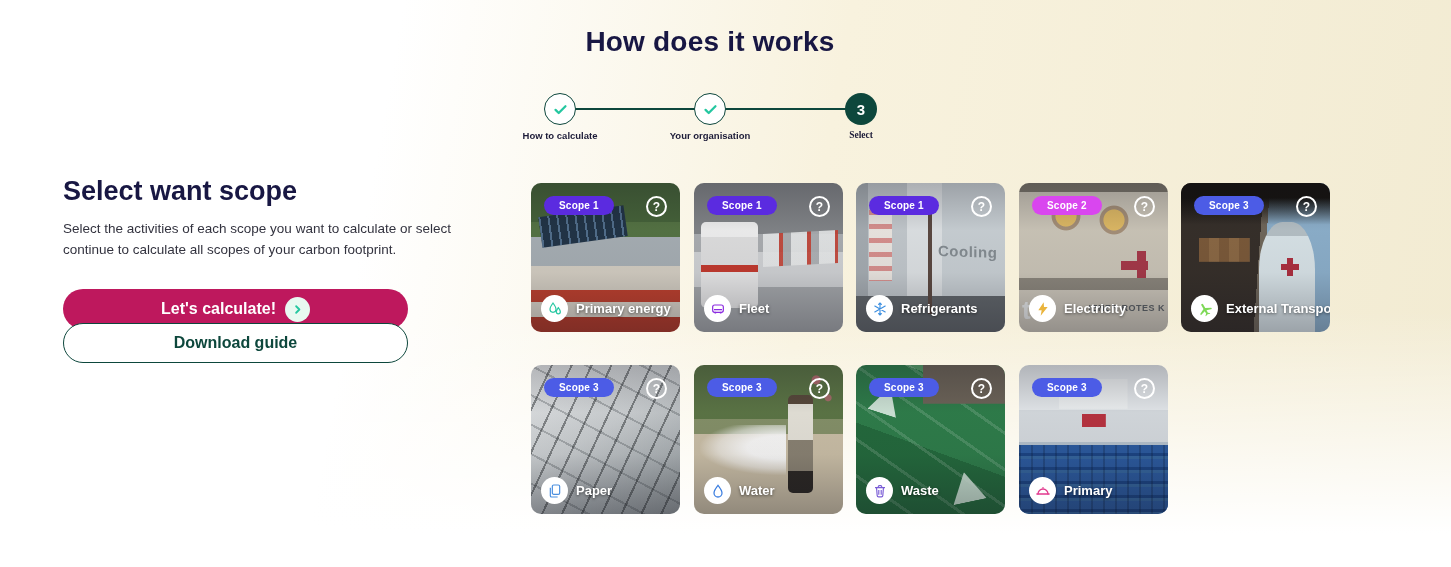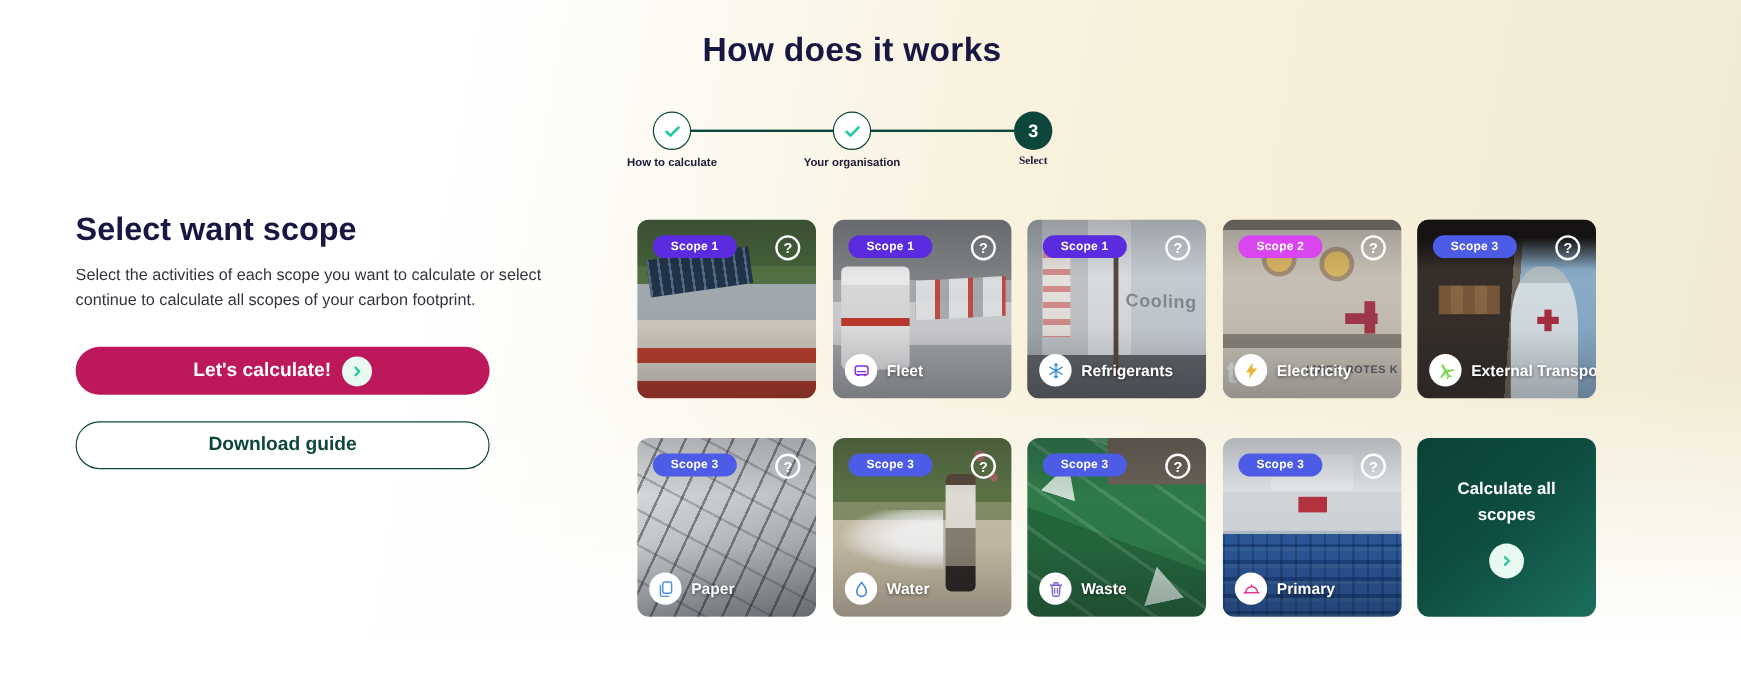--- a/index.html
+++ b/index.html
@@ -44,21 +44,21 @@
     position:absolute; left:63px; top:219px; width:400px;
     font-size:13.5px; line-height:1.55; color:#33333f;
   }
   .btn {
     position:absolute; left:63px; width:345px; height:40px; border-radius:20px;
     display:flex; align-items:center; justify-content:center; gap:9px;
     font-size:16px; font-weight:800; cursor:pointer; border:none;
     font-family:"Liberation Sans", sans-serif;
   }
   .btn-calculate { top:289px; background:#be185d; color:#ffffff; }
-  .btn-download { top:351px; background:#ffffff; color:#0d473c; border:1.6px solid #0d473c; }
+  .btn-download { top:323px; background:#ffffff; color:#0d473c; border:1.6px solid #0d473c; }
   .chevron-circle {
     width:25px; height:25px; border-radius:50%; background:#e8f9f1;
     display:flex; align-items:center; justify-content:center; color:#24c7a0; flex:0 0 auto;
   }
   .chevron-circle svg { width:13px; height:13px; }
   
   .grid { position:absolute; left:531px; top:183px; width:800px; height:332px; }
   .card {
     position:absolute; width:149px; height:149px; border-radius:10px;
     overflow:hidden; cursor:pointer;
@@ -213,20 +213,29 @@
   <span>Download guide</span>
 </button>
 
 <div class="grid">
 
   <div class="card" style="left:0;top:0">
     <div class="photo ph-energy"></div>
     <div class="shade"></div>
     <span class="badge" style="background: rgb(91, 43, 224);">Scope 1</span>
     <span class="help">?</span>
+    <div class="label-row">
+      <span class="icon-circle" style="color: rgb(43, 201, 164);">
+        <svg viewBox="0 0 24 24" fill="none" stroke="currentColor" stroke-width="1.8">
+            <path d="M9 3C9 3 4.5 9 4.5 12.5a4.5 4.5 0 0 0 9 0C13.5 9 9 3 9 3Z"></path>
+            <path d="M17 10c0 0-3 4-3 6.2a3 3 0 0 0 6 0C20 14 17 10 17 10Z"></path>
+          </svg>
+      </span>
+      <span class="card-label">Primary energy</span>
+    </div>
   </div>
 
   <div class="card" style="left:163px;top:0">
     <div class="photo ph-fleet"></div>
     <div class="shade"></div>
     <span class="badge" style="background: rgb(91, 43, 224);">Scope 1</span>
     <span class="help">?</span>
     <div class="label-row">
       <span class="icon-circle" style="color: rgb(139, 43, 224);">
         <svg viewBox="0 0 24 24" fill="none" stroke="currentColor" stroke-width="1.8">
@@ -347,22 +356,14 @@
         <svg viewBox="0 0 24 24" fill="none" stroke="currentColor" stroke-width="1.9" stroke-linecap="round">
             <path d="M4.5 16.5a7.5 7.5 0 0 1 15 0"></path>
             <path d="M2.8 16.5h18.4"></path>
             <circle cx="12" cy="7" r="1.1" fill="currentColor" stroke="none"></circle>
           </svg>
       </span>
       <span class="card-label">Primary</span>
     </div>
   </div>
 
-  <div class="card card-all" style="left:650px;top:182px">
-    <div class="card-all-label">Calculate all scopes</div>
-    <span class="chevron-circle">
-      <svg viewBox="0 0 24 24" fill="none" stroke="currentColor" stroke-width="3.4" stroke-linecap="round" stroke-linejoin="round">
-          <path d="M9.5 6l6 6-6 6"></path>
-        </svg>
-    </span>
-  </div>
 
 </div>
 
 </body></html>

